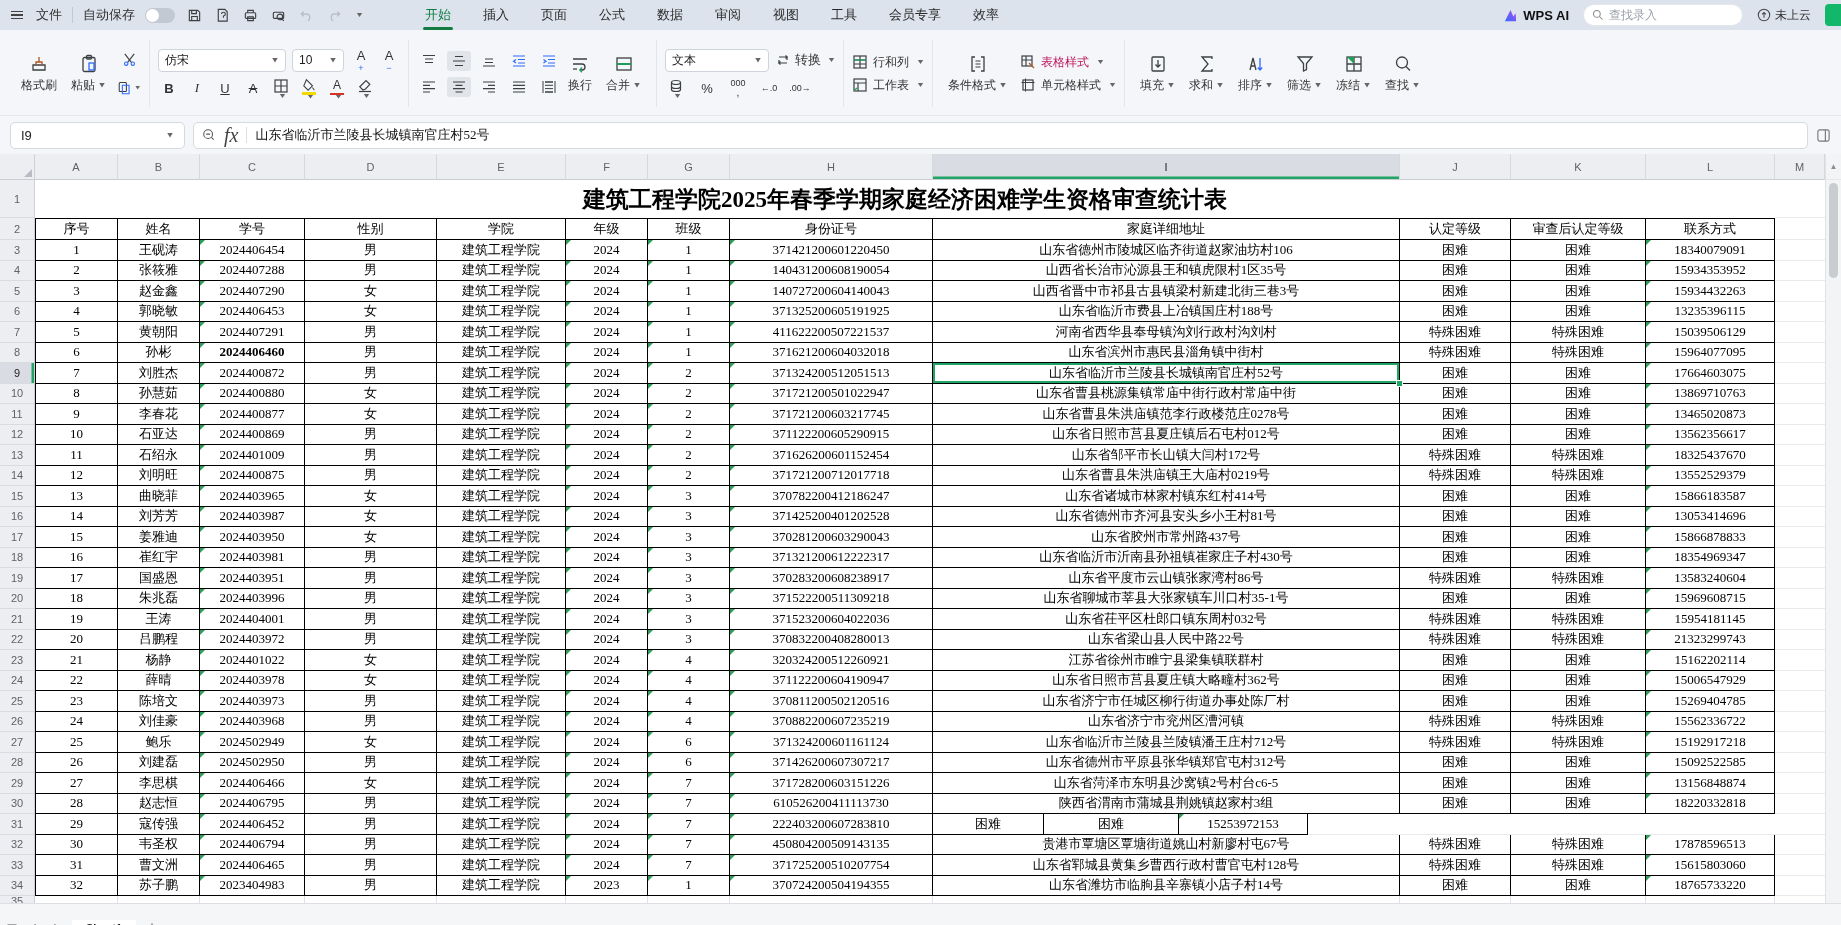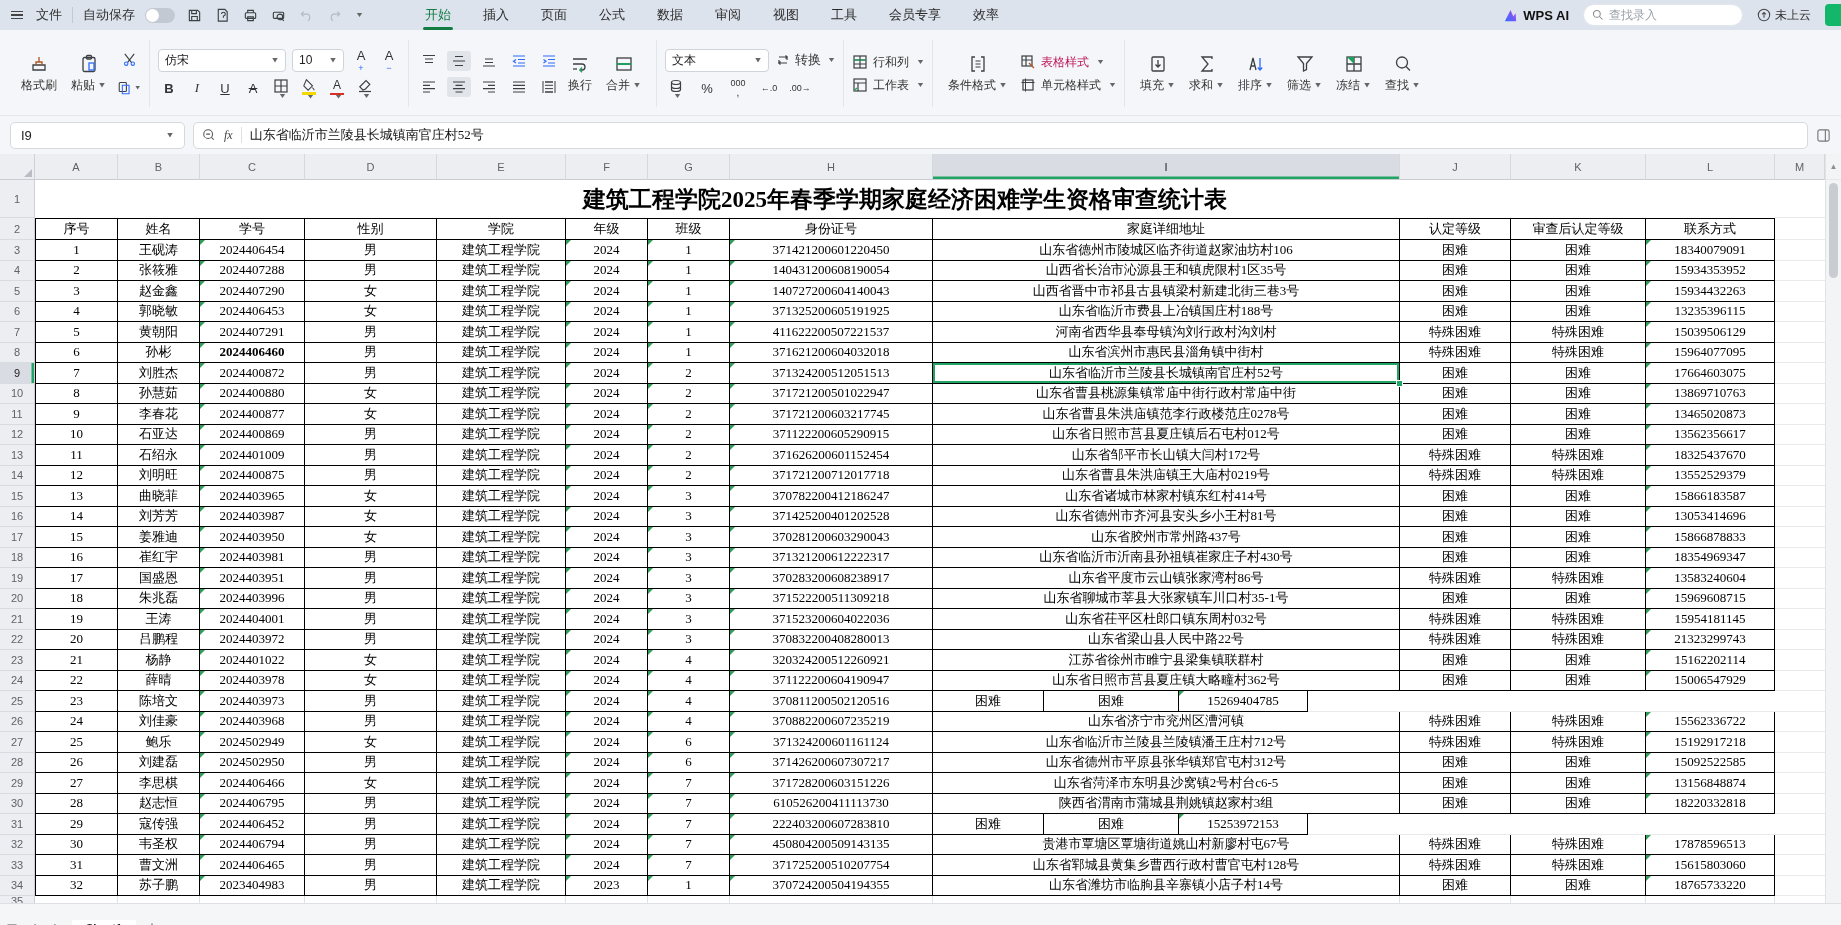--- a/index.html
+++ b/index.html
@@ -50,21 +50,21 @@
   .aibtn { width:24px; height:20px; display:flex; align-items:center; justify-content:center; border-radius:3px; }
   .aibtn.on { background:#e1e5ea; }
   .tinytxt { font-size:9px; letter-spacing:0; color:#333; line-height:1; }
   .numrow { display:flex; align-items:center; gap:9px; }
 
   
   .fbar { height:38px; background:#f4f6f9; display:flex; align-items:center; padding:4px 10px; gap:8px; }
   .namebox { width:175px; height:27px; background:#fff; border:1px solid #d6d9de; border-radius:5px; display:flex; align-items:center; justify-content:space-between; padding:0 10px; font-size:13px; color:#222; }
   .fxbox { flex:1; height:27px; background:#fff; border:1px solid #d6d9de; border-radius:5px; display:flex; align-items:center; padding:0 8px; gap:8px; font-size:13px; color:#111; }
   .fxbox .sep { width:1px; height:16px; background:#dcdfe4; }
-  .fx { font-style:italic; font-family:"Liberation Serif",serif; color:#444; font-size:12px; }
+  .fx { font-style:italic; font-family:"Liberation Serif",serif; color:#444; font-size:20px; }
   .fxcontent { font-family:"Liberation Serif",serif; font-size:13px; }
 
   
   #sheet-area { position:absolute; top:154px; left:0; right:0; bottom:22px; background:#fff; }
   #grid { position:absolute; top:0; left:0; right:16px; bottom:0; overflow:hidden; }
   .grow { display:flex; width:100%; }
   .chrow { height:26px; }
   .corner { width:35px; flex:0 0 35px; background:#eceef1; border-right:1px solid #cdd0d5; border-bottom:1px solid #c9ccd1; position:relative; }
   .corner::after { content:''; position:absolute; right:2px; bottom:2px; border-left:8px solid transparent; border-bottom:8px solid #b9bdc3; }
   .chcell { background:#eceef1; border-right:1px solid #d5d8dc; border-bottom:1px solid #c9ccd1; display:flex; align-items:center; justify-content:center; font-size:11px; color:#5f6368; }
@@ -938,20 +938,21 @@
       <div class="grow dr">
         <div class="rowhdr">25</div>
         <div class="cell cl" style="flex: 0 0 83px; width: 83px;">23</div>
         <div class="cell" style="flex: 0 0 82px; width: 82px;">陈培文</div>
         <div class="cell tri" style="flex: 0 0 105px; width: 105px;">2024403973</div>
         <div class="cell" style="flex: 0 0 132px; width: 132px;">男</div>
         <div class="cell" style="flex: 0 0 129px; width: 129px;">建筑工程学院</div>
         <div class="cell tri" style="flex: 0 0 82px; width: 82px;">2024</div>
         <div class="cell tri" style="flex: 0 0 82px; width: 82px;">4</div>
         <div class="cell tri" style="flex: 0 0 203px; width: 203px;">370811200502120516</div>
+        <div class="cell" style="flex: 0 0 467px; width: 467px;">山东省济宁市任城区柳行街道办事处陈厂村</div>
         <div class="cell" style="flex: 0 0 111px; width: 111px;">困难</div>
         <div class="cell" style="flex: 0 0 135px; width: 135px;">困难</div>
         <div class="cell tri" style="flex: 0 0 129px; width: 129px;">15269404785</div>
         <div class="mfill"></div>
       </div>
       <div class="grow dr">
         <div class="rowhdr">26</div>
         <div class="cell cl" style="flex: 0 0 83px; width: 83px;">24</div>
         <div class="cell" style="flex: 0 0 82px; width: 82px;">刘佳豪</div>
         <div class="cell tri" style="flex: 0 0 105px; width: 105px;">2024403968</div>

